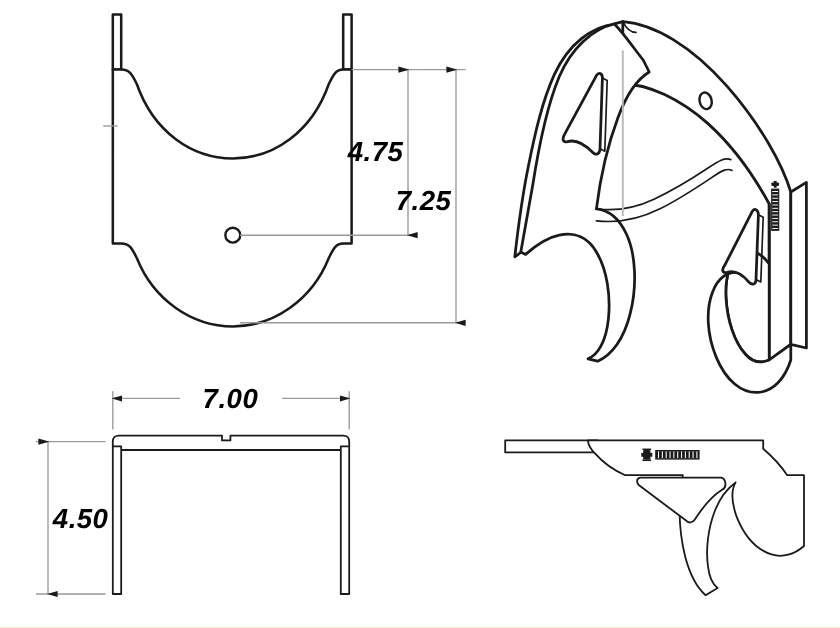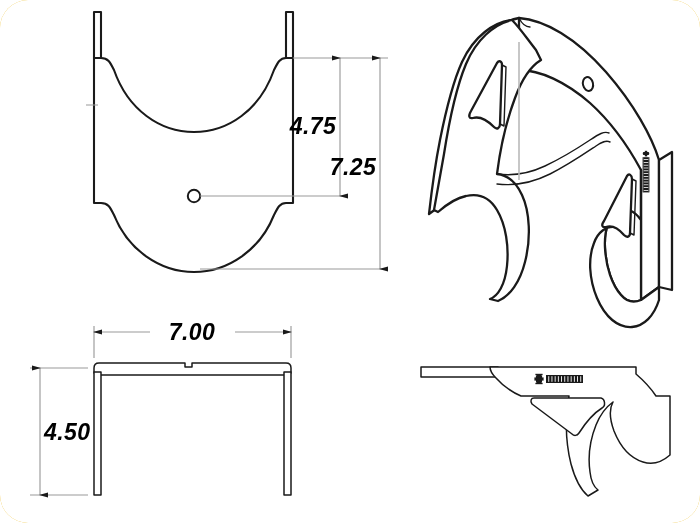--- a/index.html
+++ b/index.html
@@ -10,21 +10,20 @@
   }
   body {
     font-family: "Liberation Sans", sans-serif;
   }
   #drawing-sheet {
     position: relative;
     width: 700px;
     height: 523px;
     background: #eab308;
     overflow: hidden;
-    border-radius: 28px;
   }
   #drawing-sheet svg {
     display: block;
   }
   .part-outline {
     fill: #ffffff;
     stroke: #1a1a1a;
     stroke-width: 2.1;
     stroke-linejoin: round;
     stroke-linecap: round;

